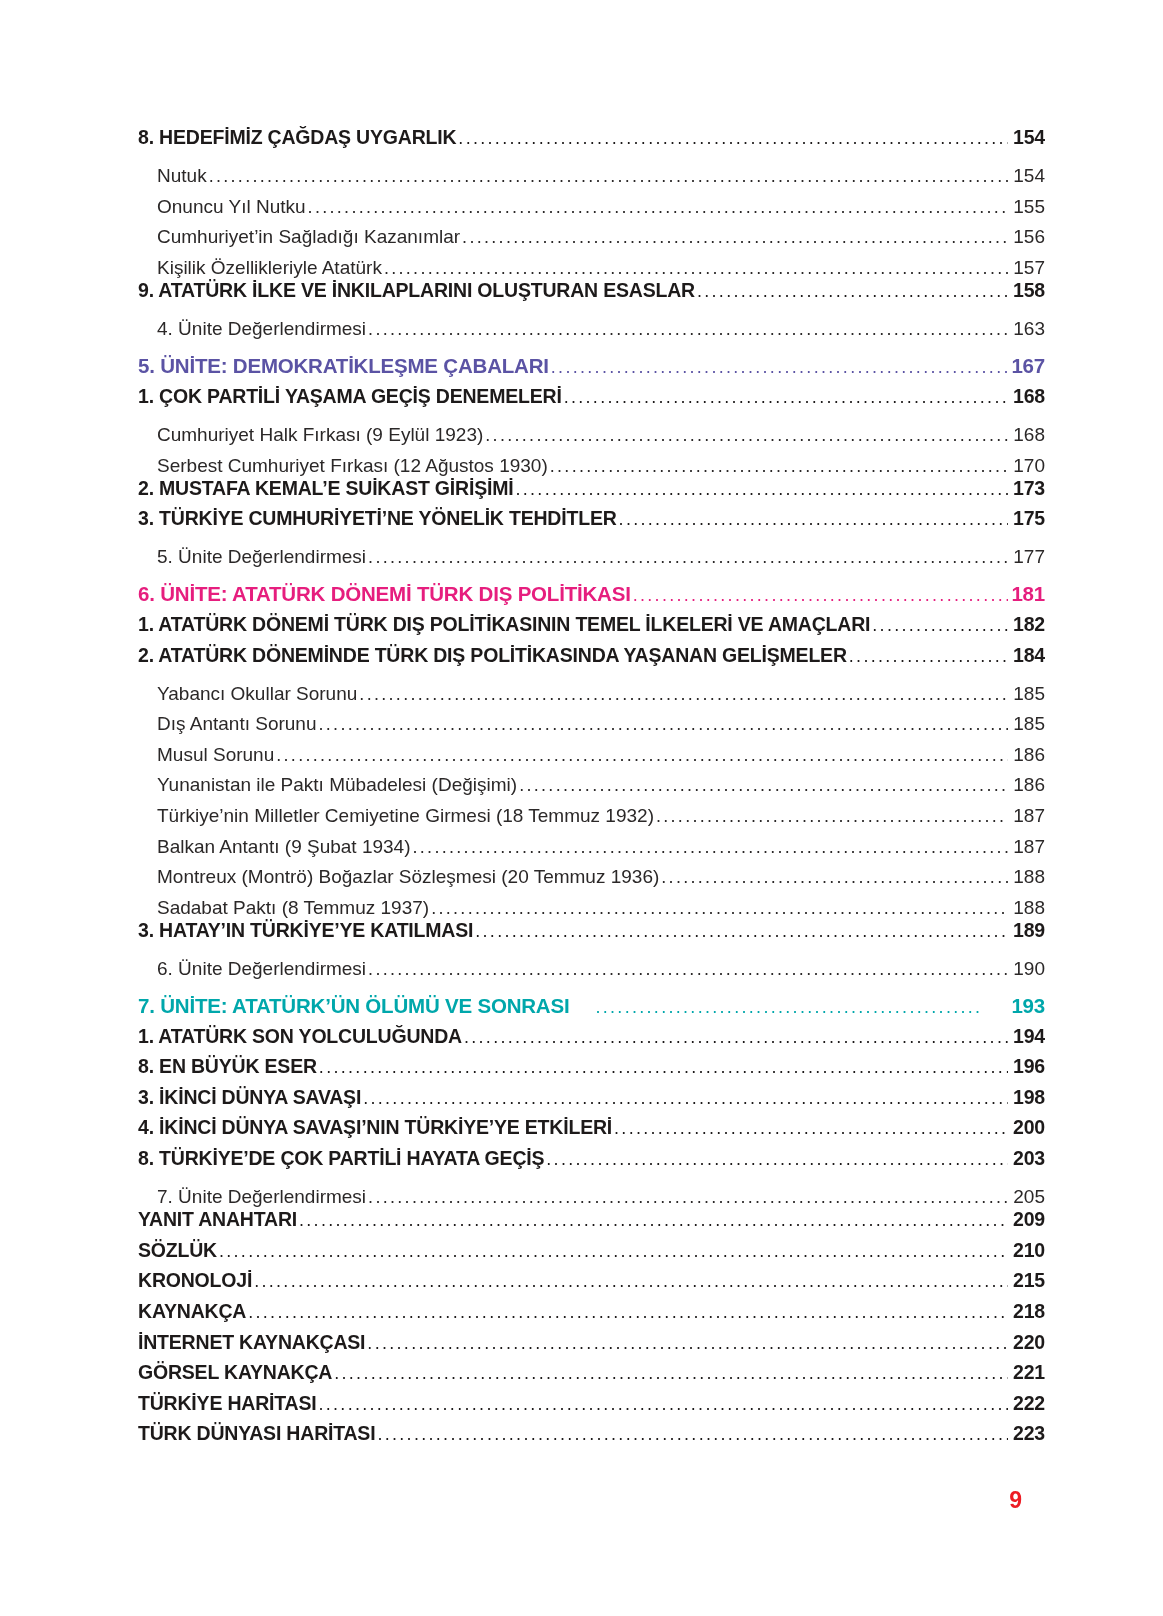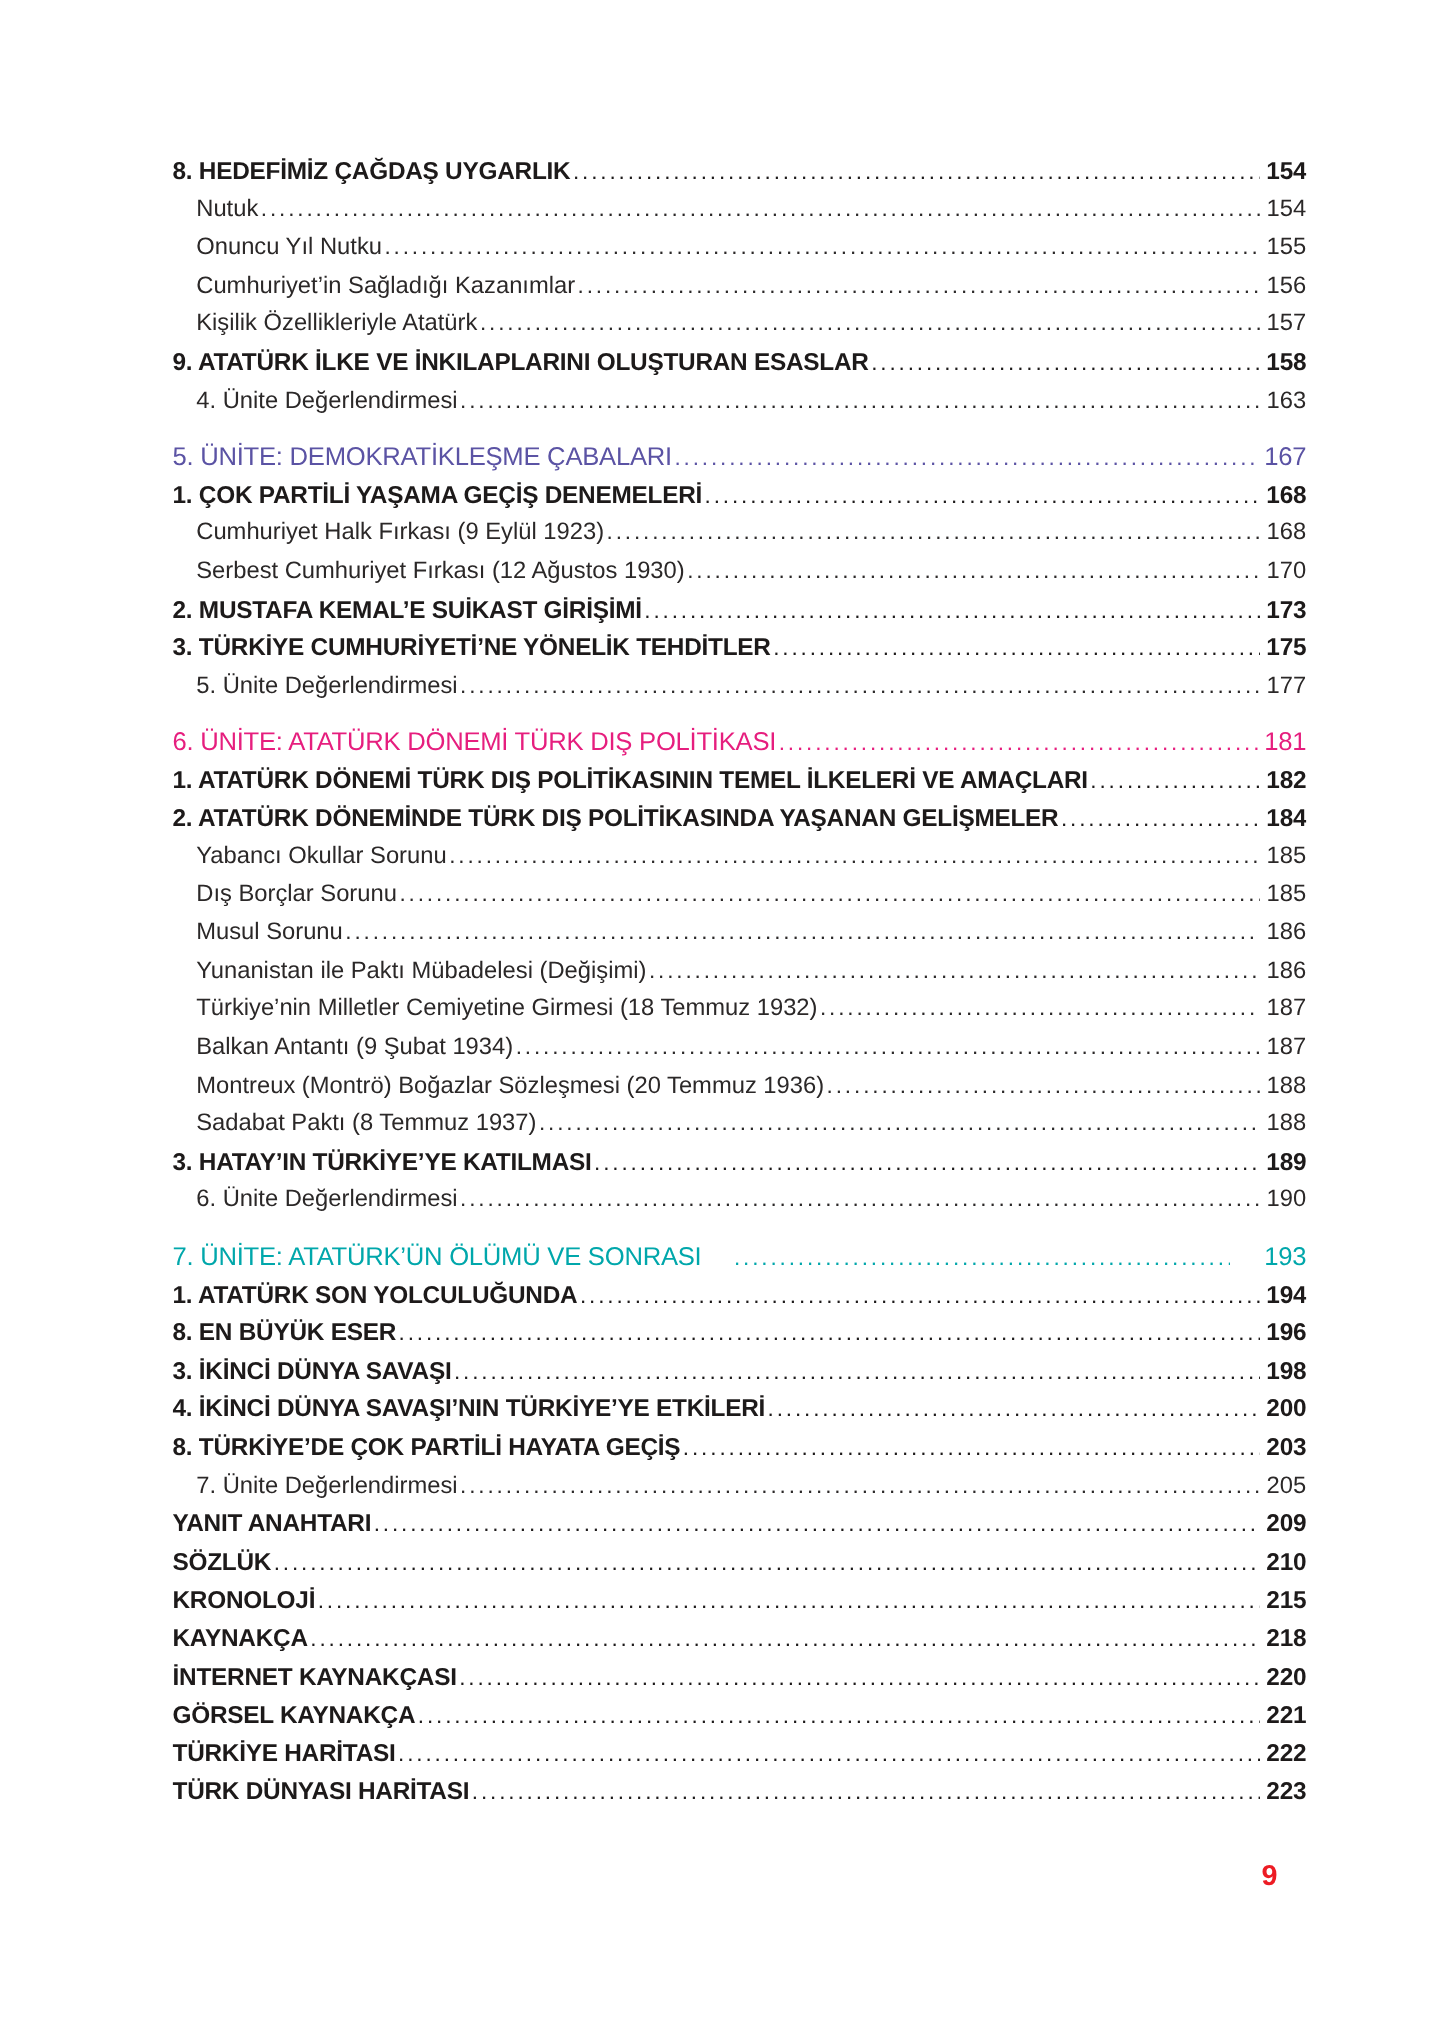--- a/index.html
+++ b/index.html
@@ -49,34 +49,35 @@
   .toc-row .page-num {
     flex: 0 0 auto;
     white-space: nowrap;
     min-width: 34px;
     text-align: right;
   }
   
   .toc-row.sub {
     font-size: 19px;
     color: #2b2828;
+    align-items: flex-end;
   }
   .toc-row.sub .label {
     padding-left: 19px;
   }
   
   .toc-row.main {
     font-weight: bold;
     font-size: 19.5px;
     letter-spacing: -0.2px;
     color: #1d1a1a;
   }
   
   .toc-row.unit {
-    font-weight: normal;
+    font-weight: bold;
     font-size: 20.5px;
     letter-spacing: -0.2px;
   }
   .toc-row.unit-5 { color: var(--unit5-color, #5b53a4); }
   .toc-row.unit-6 { color: var(--unit6-color, #e61e7e); }
   .toc-row.unit-7 { color: var(--unit7-color, #00a7ab); gap: 24px; }
   #folio {
     position: absolute;
     top: 1487px;
     right: 141px;
@@ -179,21 +180,21 @@
           <span class="label">2. ATATÜRK DÖNEMİNDE TÜRK DIŞ POLİTİKASINDA YAŞANAN GELİŞMELER</span>
           <span class="dots"></span>
           <span class="page-num">184</span>
         </div>
         <div class="toc-row sub">
           <span class="label">Yabancı Okullar Sorunu</span>
           <span class="dots"></span>
           <span class="page-num">185</span>
         </div>
         <div class="toc-row sub">
-          <span class="label">Dış Borçlar Sorunu</span>
+          <span class="label">Dış Antantı Sorunu</span>
           <span class="dots"></span>
           <span class="page-num">185</span>
         </div>
         <div class="toc-row sub">
           <span class="label">Musul Sorunu</span>
           <span class="dots"></span>
           <span class="page-num">186</span>
         </div>
         <div class="toc-row sub">
           <span class="label">Yunanistan ile Paktı Mübadelesi (Değişimi)</span>

